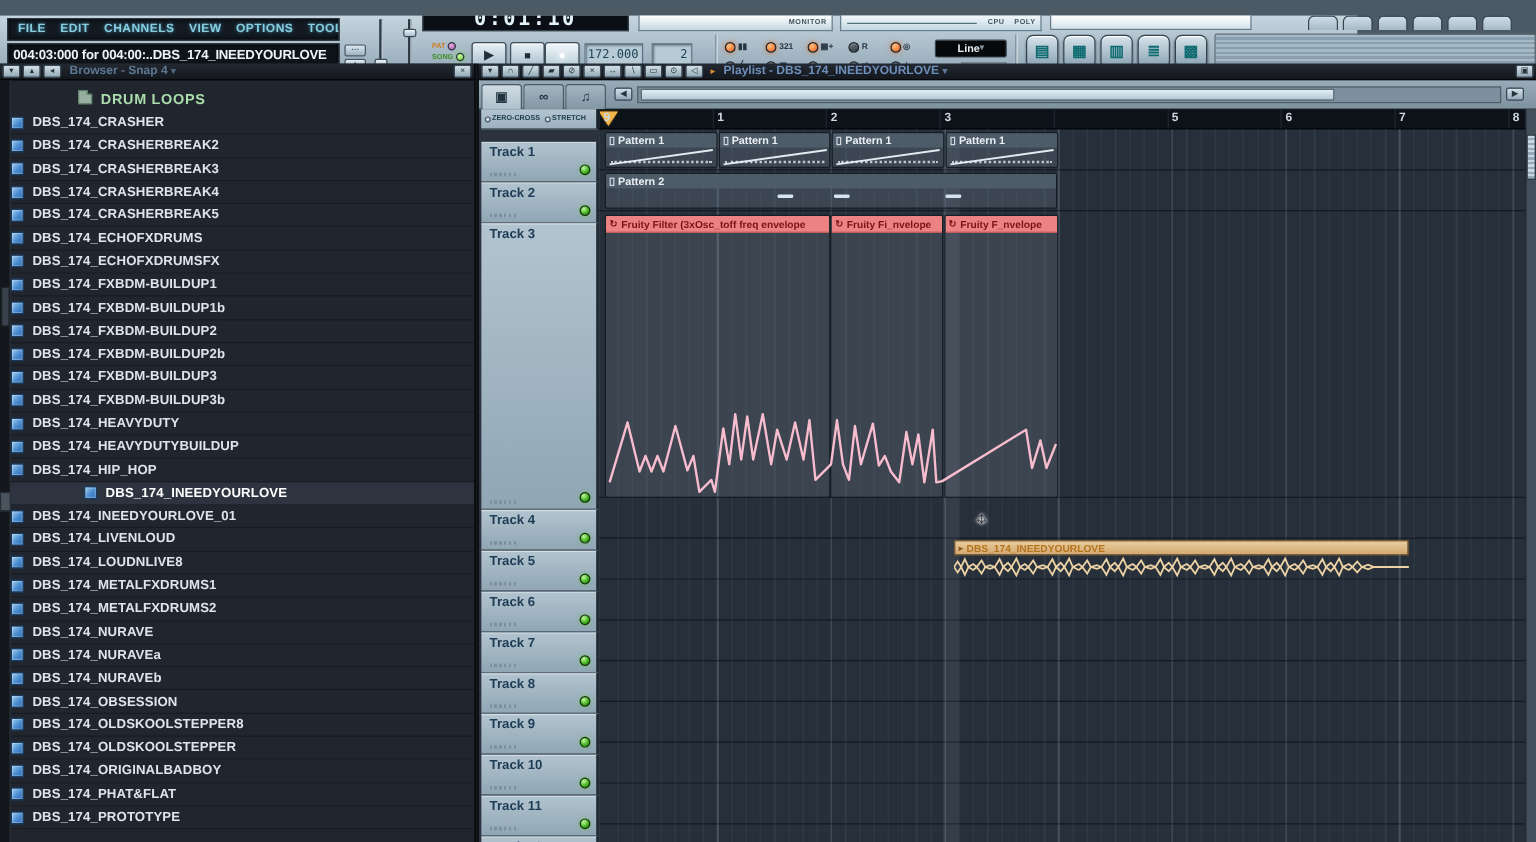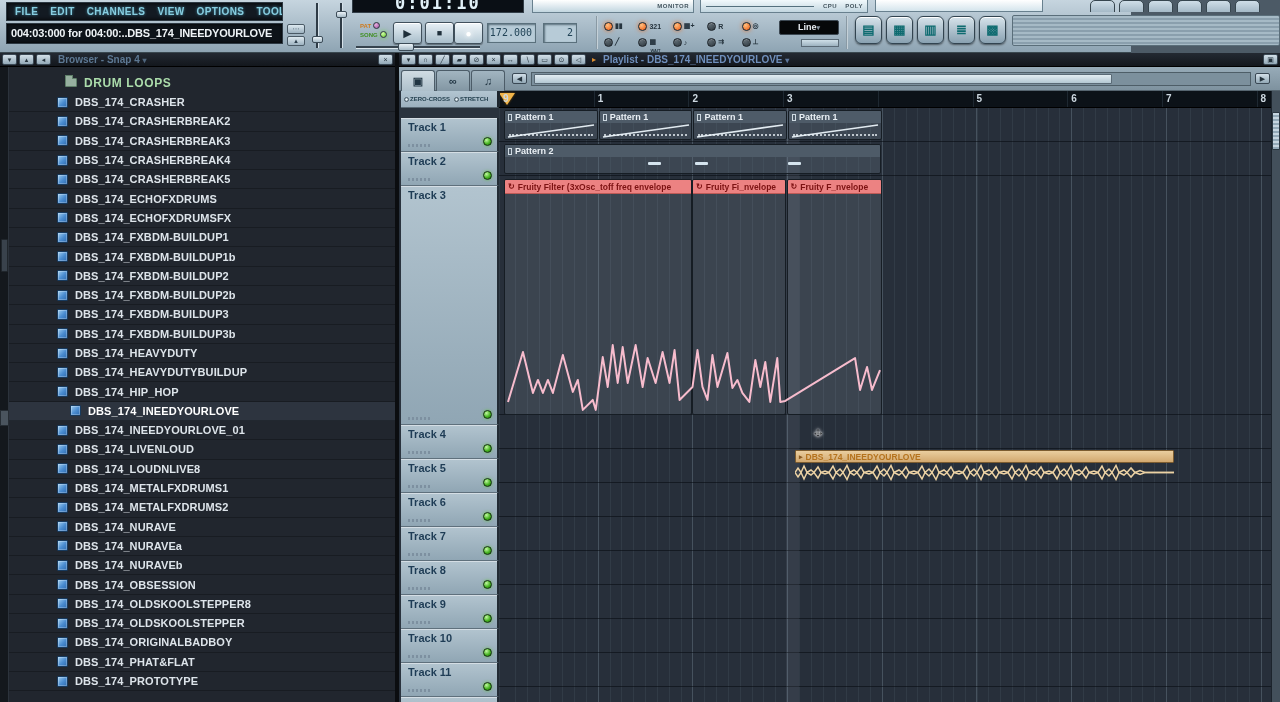--- a/index.html
+++ b/index.html
@@ -1,20 +1,20 @@
 <!DOCTYPE html>
 <html><head>
 <meta charset="utf-8">
 <style>
   *{margin:0;padding:0;box-sizing:border-box}
   html,body{width:1280px;height:702px;overflow:hidden}
   body{background:#4c5a66;font-family:"Liberation Sans",sans-serif;position:relative}
 
   
-  #topbar{position:absolute;left:0;top:0;width:1131px;height:53px;background:linear-gradient(#c6d5df,#8ea4b3);border-bottom:1px solid #39474f}
+  #topbar{position:absolute;left:0;top:13px;width:1131px;height:53px;background:linear-gradient(#c6d5df,#8ea4b3);border-bottom:1px solid #39474f}
   #menubox{position:absolute;left:6px;top:2px;width:277px;height:19px;background:#131a22;border:1px solid #2c3842;box-shadow:inset 0 0 4px #000;display:flex;align-items:center;gap:12px;padding:0 8px;overflow:hidden}
   .menu-item{color:#87cde0;font-size:10px;font-weight:bold;letter-spacing:.4px;text-shadow:0 0 3px rgba(90,190,220,.7);white-space:nowrap}
   #hintbox{position:absolute;left:6px;top:23px;width:277px;height:21px;background:#0d1319;border:1px solid #2c3842;box-shadow:inset 0 0 3px #000;color:#eef3f6;font-size:11px;font-weight:bold;line-height:19px;padding:0 4px;white-space:nowrap;overflow:hidden;letter-spacing:-.2px}
   .minibtn{position:absolute;width:18px;height:10px;background:linear-gradient(#dde9f0,#9db2c0);border:1px solid #4a5a66;border-radius:2px;color:#2c3e4c;font-size:7px;line-height:8px;text-align:center}
   .vslider{position:absolute;top:3px;width:11px;height:45px}
   .vslider .groove{position:absolute;left:4px;top:0;width:3px;height:45px;background:#2e3b46;border-right:1px solid #d6e2ea}
   .vslider .vthumb{position:absolute;left:0;width:11px;height:7px;background:linear-gradient(#ecf4f9,#a8bcc8);border:1px solid #3c4c58;border-radius:2px}
   #lcdtime{position:absolute;left:352px;top:0;width:172px;height:13px;background:#0a0f15;border:1px solid #323e48;border-top:none;overflow:hidden}
   #lcdtime .digits{position:absolute;top:-7px;left:42px;color:#e2f1f8;font-family:"DejaVu Sans Mono",monospace;font-size:17px;font-weight:bold;letter-spacing:2px}
   #monitorbox{position:absolute;left:532px;top:0;width:162px;height:13px;background:linear-gradient(#ffffff,#c2d6e0);border:1px solid #68808e;border-top:none}
@@ -64,21 +64,21 @@
   .title .caret{font-size:8px;opacity:.8}
   .spacer{flex:1}
   #b-strip{position:absolute;left:0;top:14px;width:9px;bottom:0;background:#14181d;border-right:1px solid #2c333c}
   #b-strip .sthumb1{position:absolute;left:1px;top:172px;width:7px;height:33px;background:#39424c;border:1px solid #20262c;border-radius:1px}
   #b-strip .sthumb2{position:absolute;left:0;top:343px;width:9px;height:16px;background:#4a545e;border:1px solid #262d34}
   #b-folder{position:absolute;left:9px;top:20px;right:0;height:19px;display:flex;align-items:center;padding-left:56px}
   .foldico{width:12px;height:9px;background:#97b0a0;border:1px solid #5f8069;border-radius:1px;position:relative;margin-right:7px}
   .foldico::before{content:"";position:absolute;top:-4px;left:-1px;width:6px;height:3px;background:#97b0a0;border:1px solid #5f8069;border-bottom:none}
   #b-folder .flabel{color:#abdcab;font-size:12px;font-weight:bold;letter-spacing:.6px}
   #b-list{position:absolute;left:9px;top:40px;right:0;bottom:0;overflow:hidden;display:flex;flex-direction:column}
-  .b-row{height:19.3px;flex:none;display:flex;align-items:center;padding-left:48px;border-bottom:1px solid rgba(0,0,0,.25)}
+  .b-row{height:19.3px;flex:none;display:flex;align-items:center;border-bottom:1px solid rgba(0,0,0,.25)}
   .b-row .fico{width:11px;height:11px;background:linear-gradient(135deg,#9ecdf0 0%,#4a8cd0 55%,#2f6cb0 100%);border:1px solid #173a5e;border-radius:1px;margin-right:7px;box-shadow:inset 0 0 0 1px rgba(255,255,255,.25);flex:none}
   .b-row .lbl{color:#dde4ea;font-size:11px;font-weight:bold;letter-spacing:.1px;white-space:nowrap}
   .b-row.sel{background:rgba(130,160,190,.12);padding-left:61px}
   .b-row.sel .lbl{color:#fff}
 
   
   #playlist{position:absolute;left:397px;top:53px;width:883px;height:649px;background:#2a333e;border-left:2px solid #0b0d10;overflow:hidden}
   #p-title .title{color:#6f8fbc}
   #p-title .pmark{color:#e09030;font-size:8px;margin-left:4px}
   #p-tabs{position:absolute;left:0;top:14px;width:883px;height:24px;background:linear-gradient(#97abb8,#7e929f);border-bottom:1px solid #56656f;display:flex;align-items:center;padding-left:2px}

